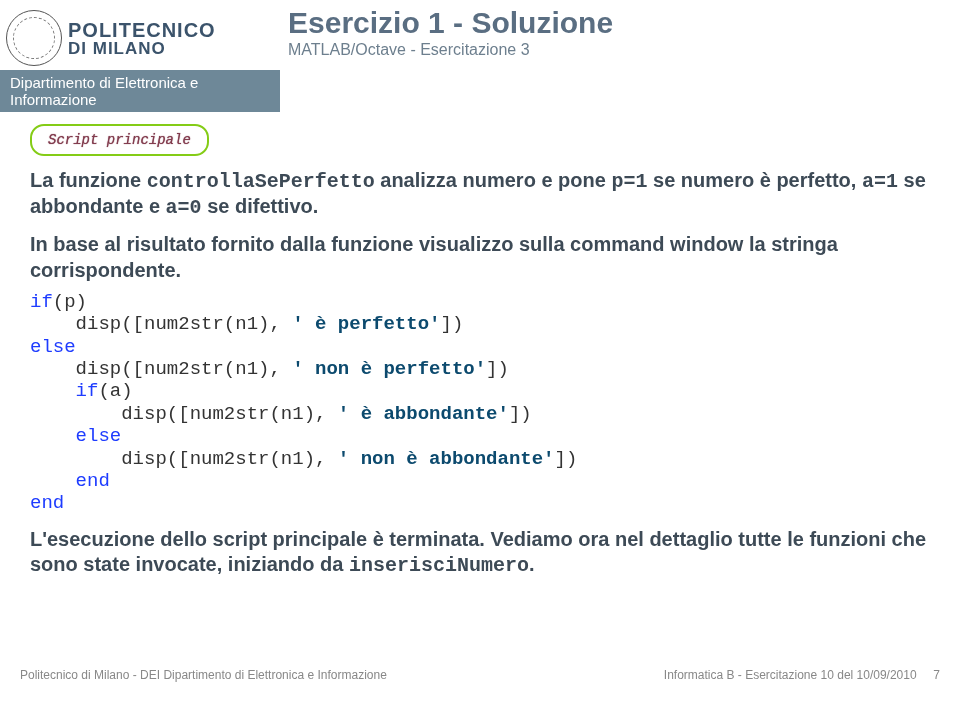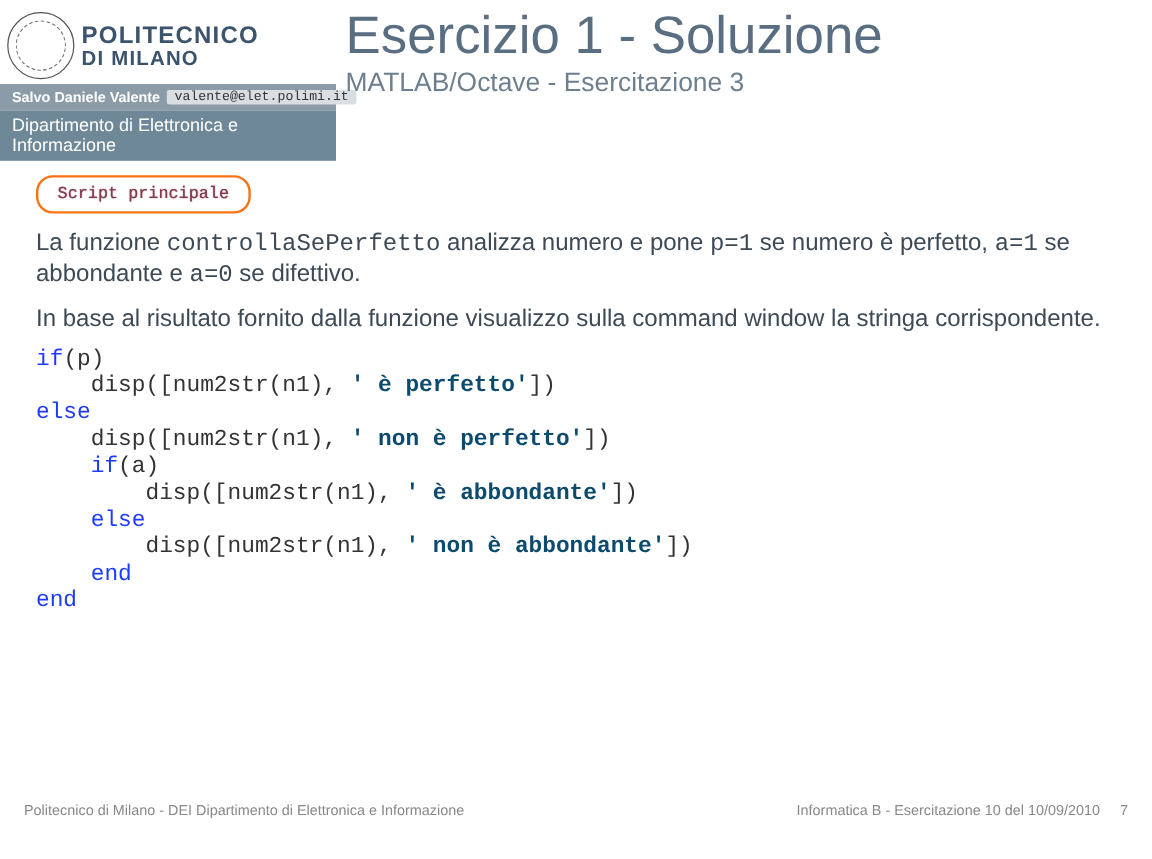--- a/index.html
+++ b/index.html
@@ -15,28 +15,28 @@
   .uni-top  { font-size:20px; font-weight:900; letter-spacing:1px; }
   .uni-bot  { font-size:17px; font-weight:900; letter-spacing:1px; }
   .bar { background:#8b9ba7; color:#fff; padding:4px 10px; font-size:12px;
          display:flex; align-items:center; width:260px; }
   .bar .name { font-weight:700; margin-right:6px; white-space:nowrap; }
   .bar .email { background:#d9dee2; color:#333; padding:0 6px; border-radius:2px;
                 font-family:"Courier New",monospace; font-size:11px; }
   .dept { background:#6e8898; color:#fff; padding:4px 10px; font-size:15px;
           width:260px; }
   .titles { padding:6px 0 0 8px; }
-  .title  { font-size:44px; color:#5a6e82; font-weight:400; line-height:1.1; }
-  .subtitle{ font-size:22px; color:#6d7f8e; font-weight:400; margin-top:2px; }
+  .title  { font-size:30px; color:#5a6e82; font-weight:700; line-height:1.1; }
+  .subtitle{ font-size:16px; color:#6d7f8e; font-weight:400; margin-top:2px; }
 
   .content { padding:12px 30px 0 30px; font-size:20px; color:#3d4a56; }
-  .lbl-box { display:inline-block; border:2px solid #f97316; border-radius:14px;
+  .lbl-box { display:inline-block; border:2px solid #84cc16; border-radius:14px;
              color:#823c4e; padding:6px 16px; font-family:"Courier New",monospace;
-             font-size:14px; text-shadow:0 0 1px #823c4e; }
-  p { margin:12px 0 8px 0; line-height:1.26; font-weight:400; }
+             font-size:14px; text-shadow:0 0 1px #823c4e;font-style:italic; }
+  p { margin:12px 0 8px 0; line-height:1.26; font-weight:700; }
   .mono { font-family:"Courier New",monospace; }
   pre.code { font-family:"Courier New",monospace; font-size:19px; margin:6px 0 4px 0;
              line-height:1.18; white-space:pre; color:#333; }
   .kw { color:#1e3cff;margin-top:16px; }
   .str{ color:#0c4a6e;font-weight:bold; }
   .footer { position:absolute; bottom:22px; left:20px; right:20px;
             display:flex; justify-content:space-between; color:#888; font-size:12px; }
   .pg { width:24px; text-align:right; color:#888; }
 </style>
 </head>
@@ -46,24 +46,20 @@
 <div class="header">
   <div>
     <div class="logo-block">
       <div class="seal">
             <div class="seal-inner"></div>
           </div>
       <div class="uni">
         <div class="uni-top">POLITECNICO</div>
         <div class="uni-bot">DI MILANO</div>
       </div>
-    </div>
-    <div class="bar">
-      <span class="name">Salvo Daniele Valente</span>
-      <span class="email">valente@elet.polimi.it</span>
     </div>
     <div class="dept">Dipartimento di Elettronica e Informazione</div>
   </div>
   <div class="titles">
     <div class="title">Esercizio 1 - Soluzione</div>
     <div class="subtitle">MATLAB/Octave - Esercitazione 3</div>
   </div>
 </div>
 
 <div class="content">
@@ -79,20 +75,23 @@
 <span>    disp([num2str(n1), </span><span class="str">' è perfetto'</span><span>])</span>
 <span class="kw">else</span>
 <span>    disp([num2str(n1), </span><span class="str">' non è perfetto'</span><span>])</span>
 <span>    </span><span class="kw">if</span><span>(a)</span>
 <span>        disp([num2str(n1), </span><span class="str">' è abbondante'</span><span>])</span>
 <span>    </span><span class="kw">else</span>
 <span>        disp([num2str(n1), </span><span class="str">' non è abbondante'</span><span>])</span>
 <span>    </span><span class="kw">end</span>
 <span class="kw">end</span></pre>
 
+  <p>
+    <span>L'esecuzione dello script principale è terminata. Vediamo ora nel dettaglio tutte le funzioni che sono state invocate, iniziando da </span><span class="mono">inserisciNumero</span><span>.</span>
+  </p>
 </div>
 
 <div class="footer">
   <span>Politecnico di Milano - DEI Dipartimento di Elettronica e Informazione</span>
   <span>
     <span>Informatica B - Esercitazione 10 del 10/09/2010</span>
     &nbsp;&nbsp;&nbsp;
     <span class="pg">7</span>
   </span>
 </div>

